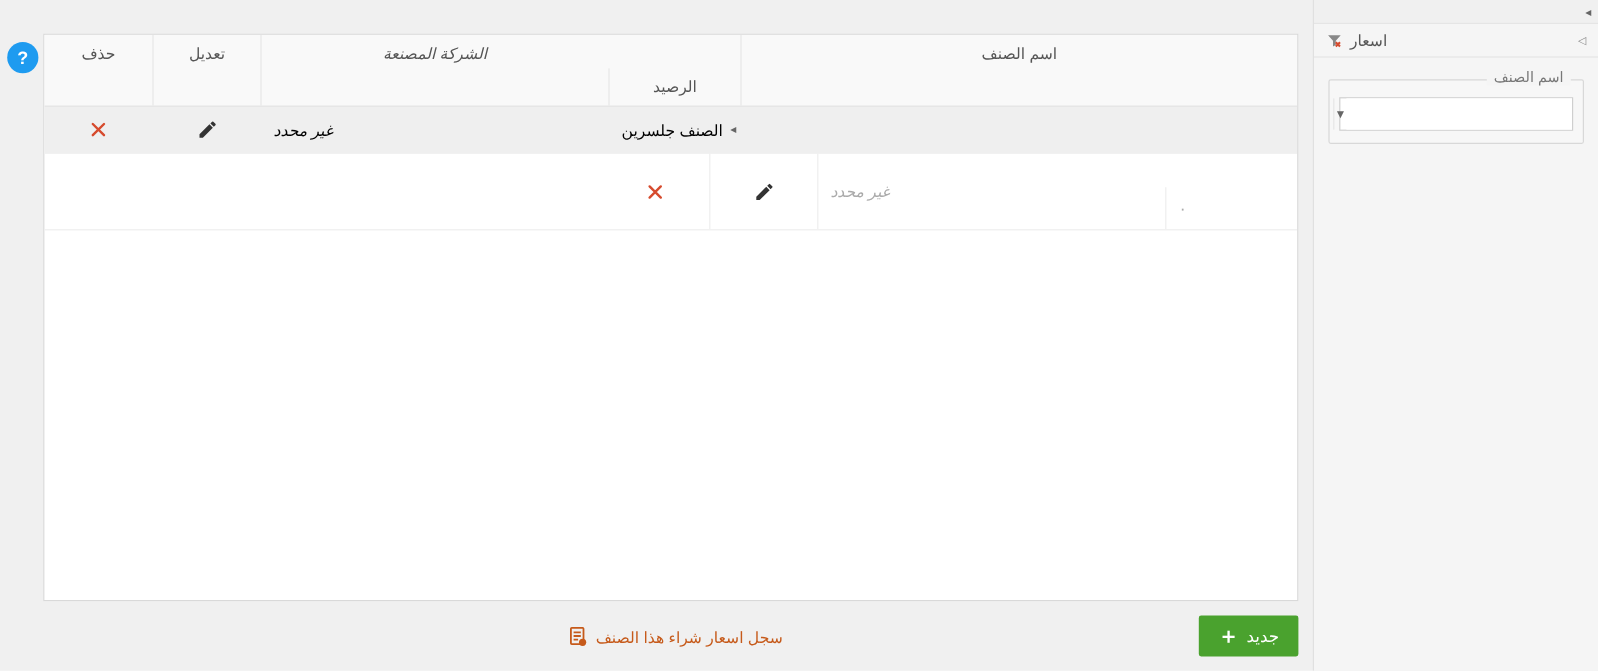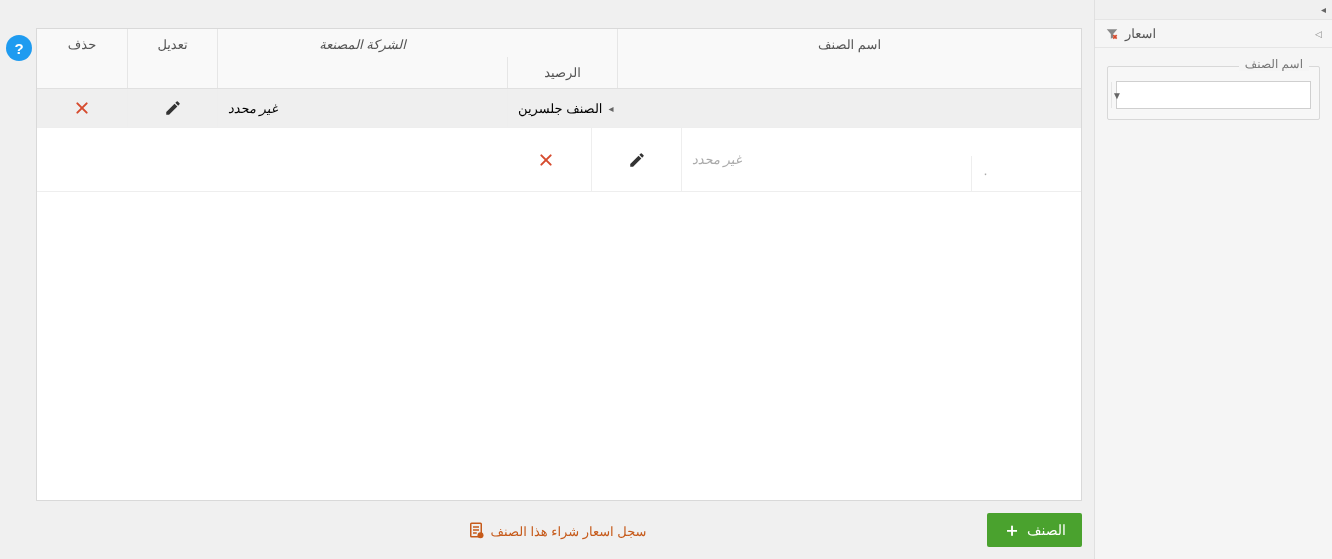--- a/index.html
+++ b/index.html
@@ -286,21 +286,21 @@
                   <path stroke="#d64b2e" stroke-width="3" stroke-linecap="round" d="M5 5l14 14M19 5L5 19"></path>
                 </svg>
             </span>
           </div>
         </div>
       </div>
     </div>
 
     <div class="footer">
       <button class="new-btn">
-        <span>الصنف</span>
+        <span>جديد</span>
         <span class="plus">＋</span>
       </button>
       <span class="footer-link">
         <span>سجل اسعار شراء هذا الصنف</span>
         <span>
           <svg width="18" height="18" viewBox="0 0 24 24">
               <rect x="5" y="3" width="14" height="18" rx="1" fill="none" stroke="#c65a1a" stroke-width="2"></rect>
               <line x1="8" y1="8" x2="16" y2="8" stroke="#c65a1a" stroke-width="2"></line>
               <line x1="8" y1="12" x2="16" y2="12" stroke="#c65a1a" stroke-width="2"></line>
               <line x1="8" y1="16" x2="13" y2="16" stroke="#c65a1a" stroke-width="2"></line>

